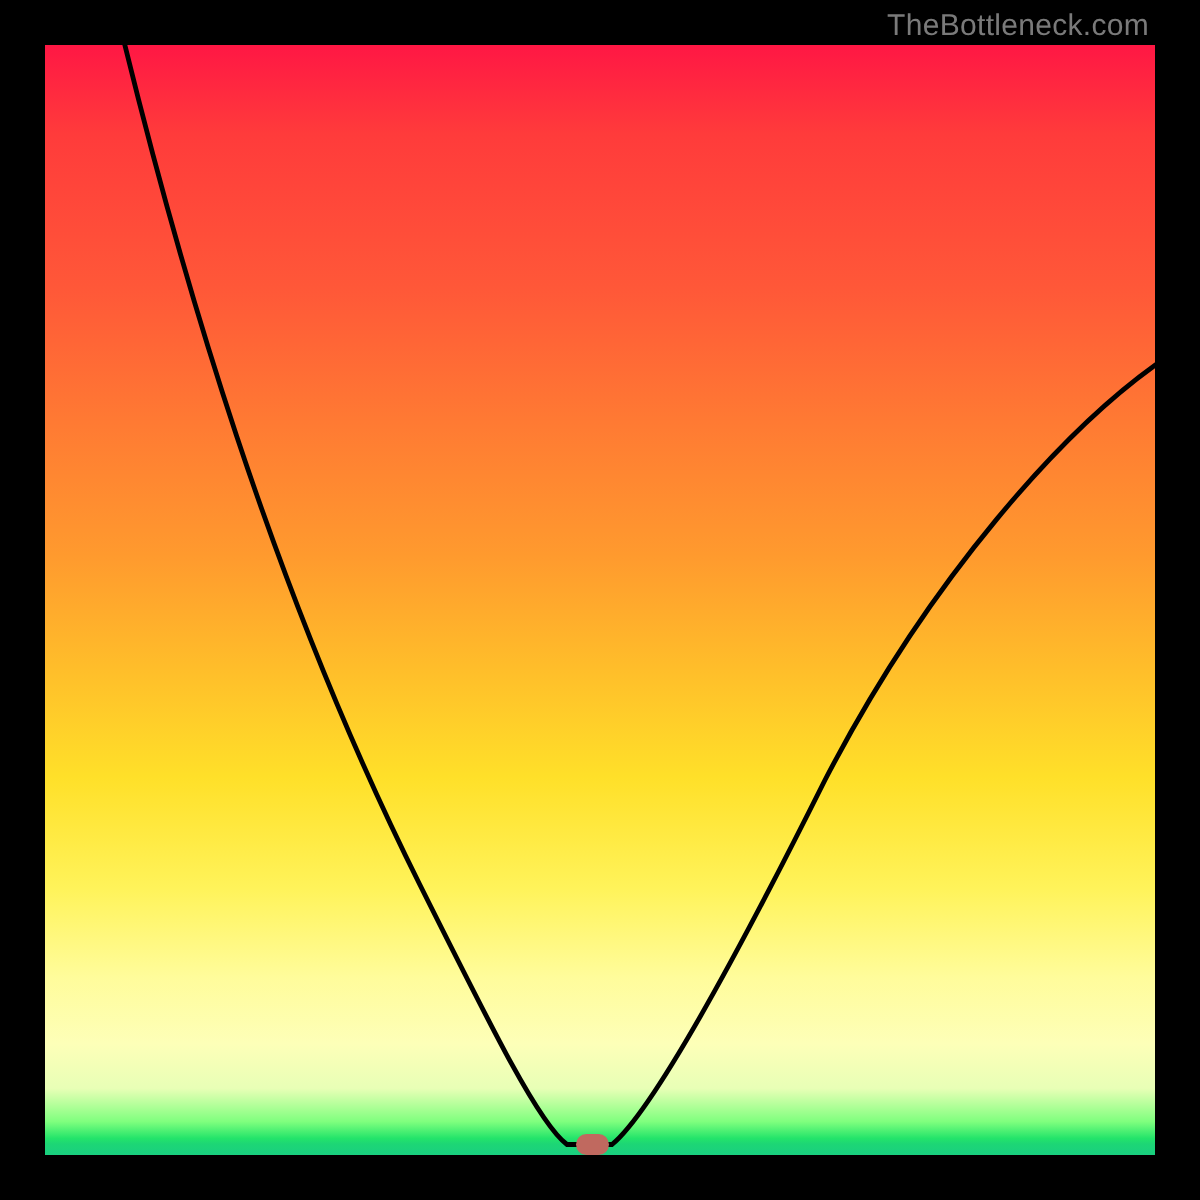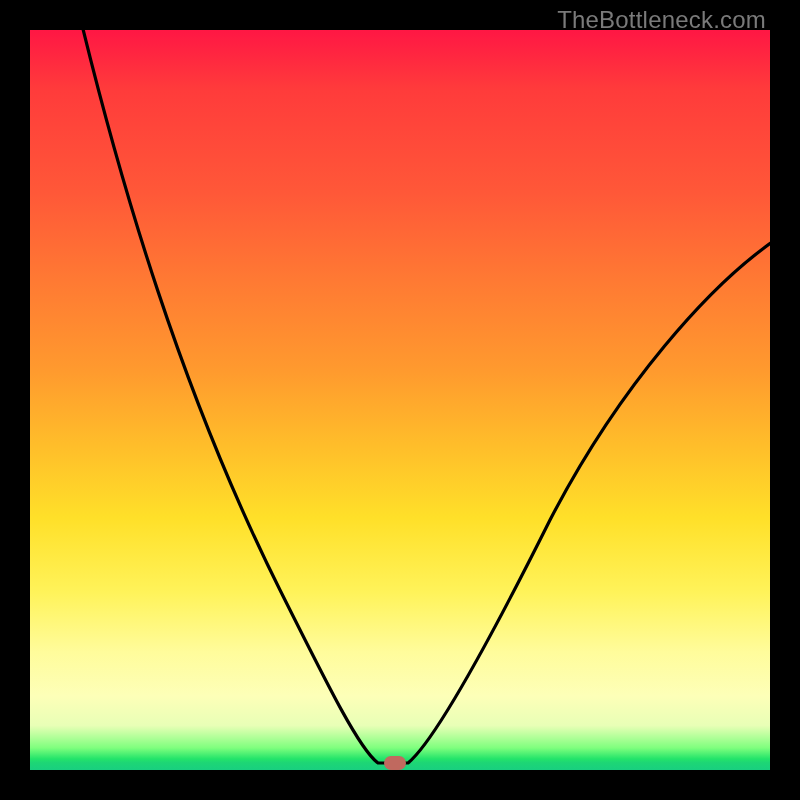--- a/index.html
+++ b/index.html
@@ -40,21 +40,21 @@
       #23e46a 98.5%,
       #1dd675 99%,
       #19cf80 100%
     );
   }
   .watermark {
     position: absolute;
     top: 6px;
     right: 34px;
     color: #7a7a7a;
-    font-size: 24px;
+    font-size: 20px;
     letter-spacing: 0.2px;
     font-weight: 500;
   }
   svg.curve {
     position: absolute;
     inset: 0;
     width: 100%;
     height: 100%;
   }
   .marker {

